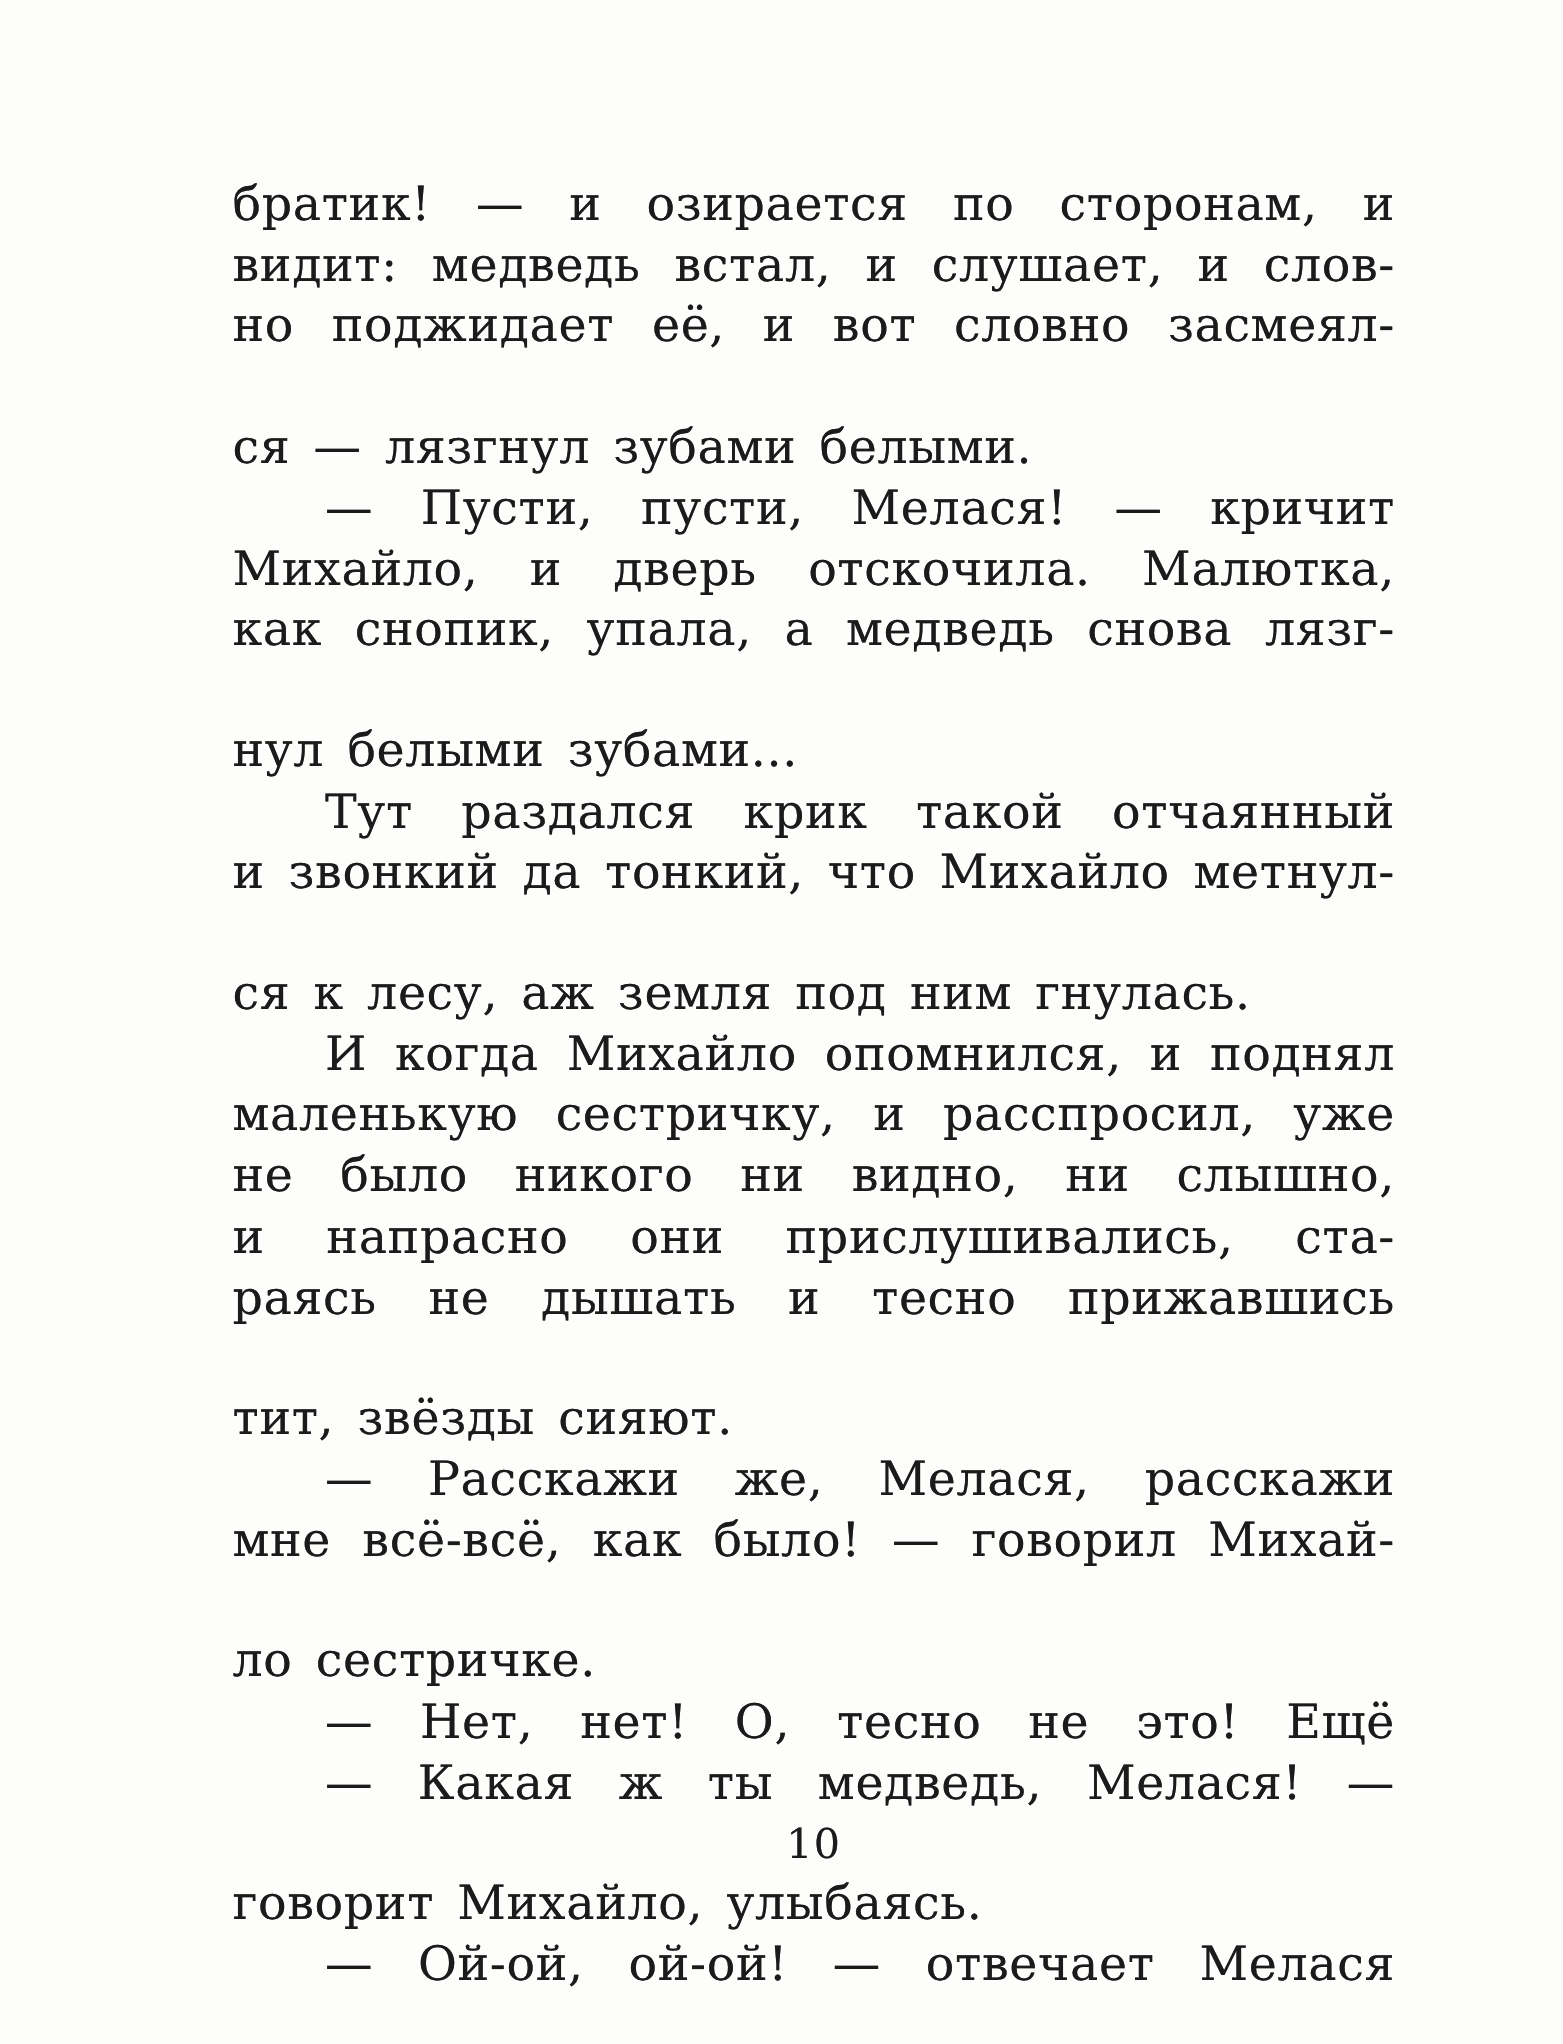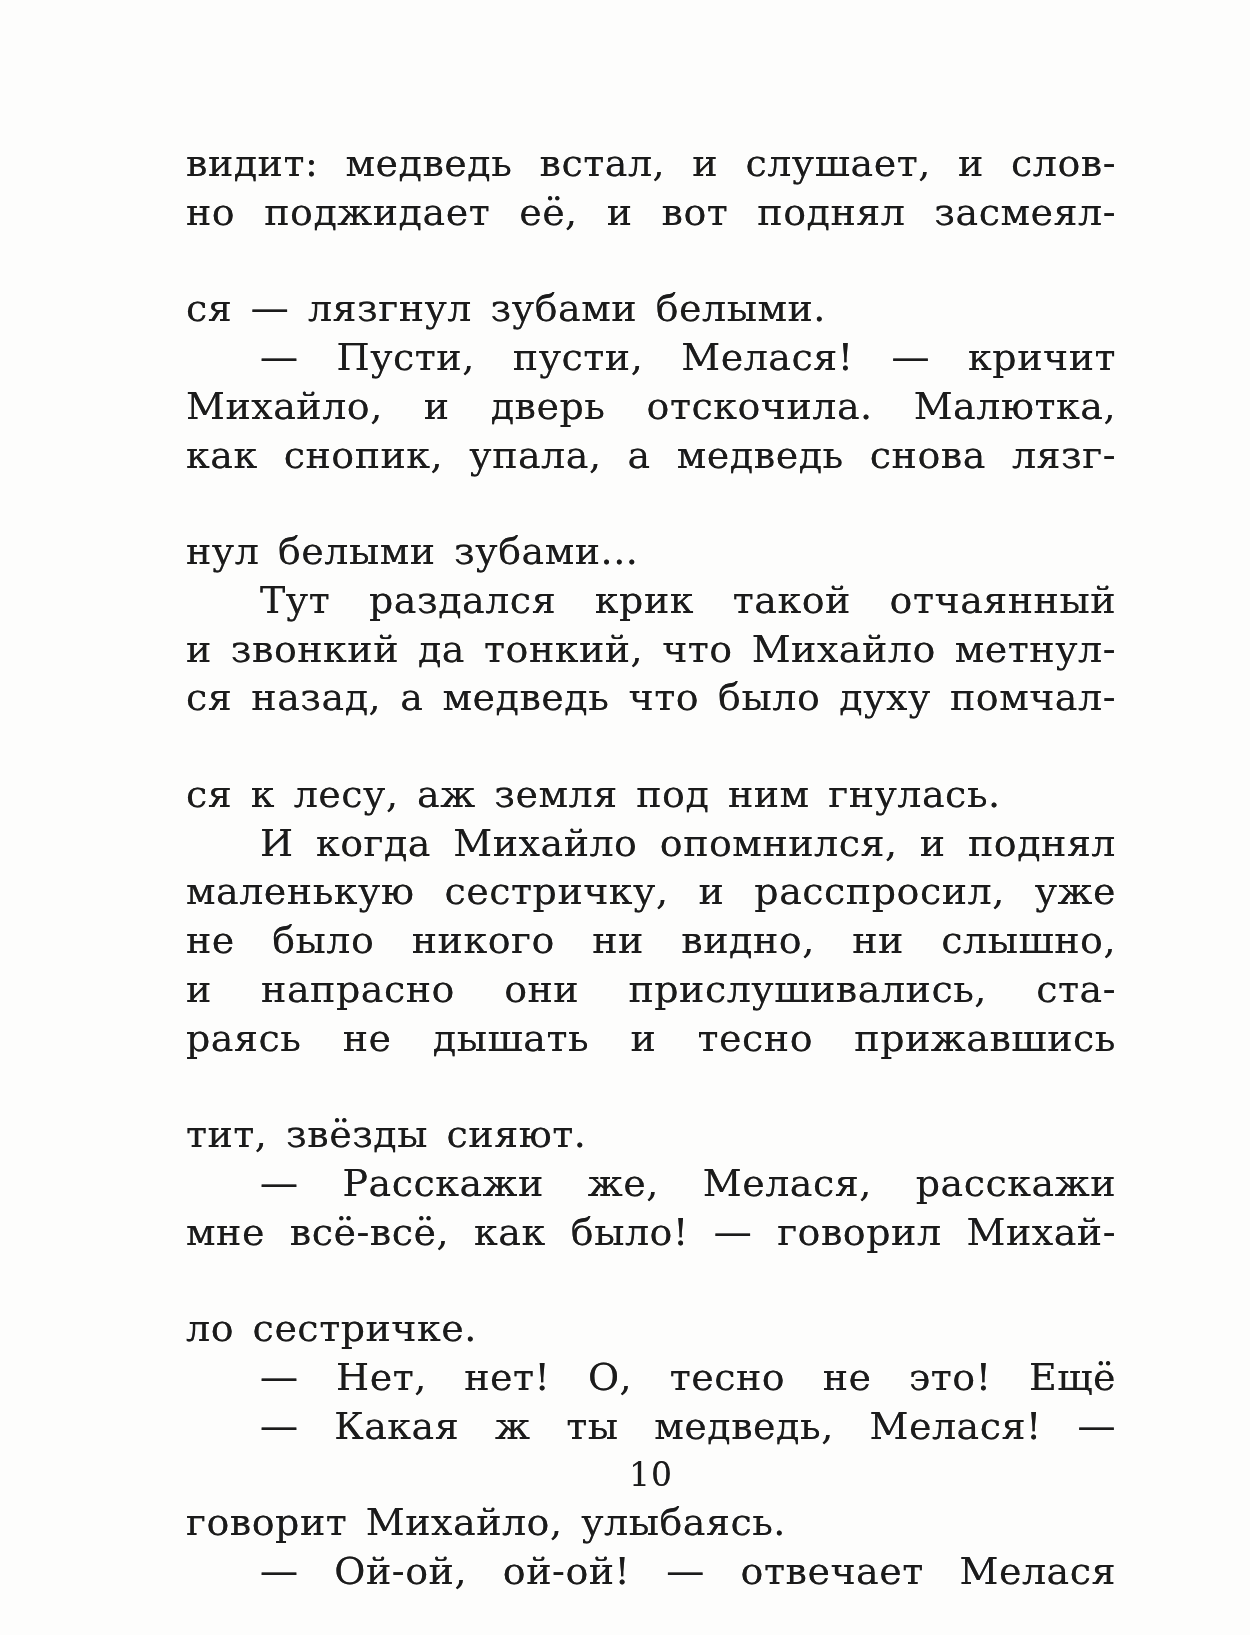--- a/index.html
+++ b/index.html
@@ -55,30 +55,30 @@
     font-size: 33px;
     letter-spacing: 1px;
     text-shadow: 0 0 0.5px rgba(20,20,20,0.6);
   }
 </style>
 </head>
 <body>
 
 <div class="page">
   <div class="text-block">
+    <div class="line">братик! — и озирается по сторонам, и</div>
     <div class="line">видит: медведь встал, и слушает, и слов-</div>
-    <div class="line">но поджидает её, и вот поднял засмеял-</div>
+    <div class="line">но поджидает её, и вот словно засмеял-</div>
     <div class="line endp">ся — лязгнул зубами белыми.</div>
     <div class="line indent">— Пусти, пусти, Мелася! — кричит</div>
     <div class="line">Михайло, и дверь отскочила. Малютка,</div>
     <div class="line">как снопик, упала, а медведь снова лязг-</div>
     <div class="line endp">нул белыми зубами...</div>
     <div class="line indent">Тут раздался крик такой отчаянный</div>
     <div class="line">и звонкий да тонкий, что Михайло метнул-</div>
-    <div class="line">ся назад, а медведь что было духу помчал-</div>
     <div class="line endp">ся к лесу, аж земля под ним гнулась.</div>
     <div class="line indent">И когда Михайло опомнился, и поднял</div>
     <div class="line">маленькую сестричку, и расспросил, уже</div>
     <div class="line">не было никого ни видно, ни слышно,</div>
     <div class="line">и напрасно они прислушивались, ста-</div>
     <div class="line">раясь не дышать и тесно прижавшись</div>
     <div class="line endp">тит, звёзды сияют.</div>
     <div class="line indent">— Расскажи же, Мелася, расскажи</div>
     <div class="line">мне всё-всё, как было! — говорил Михай-</div>
     <div class="line endp">ло сестричке.</div>

